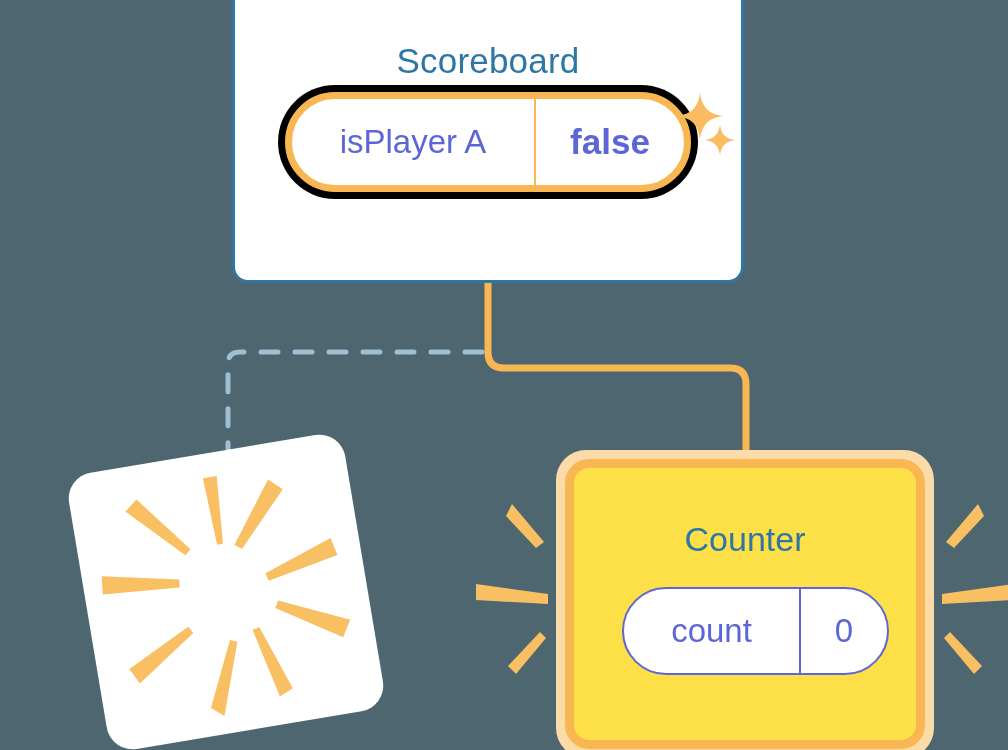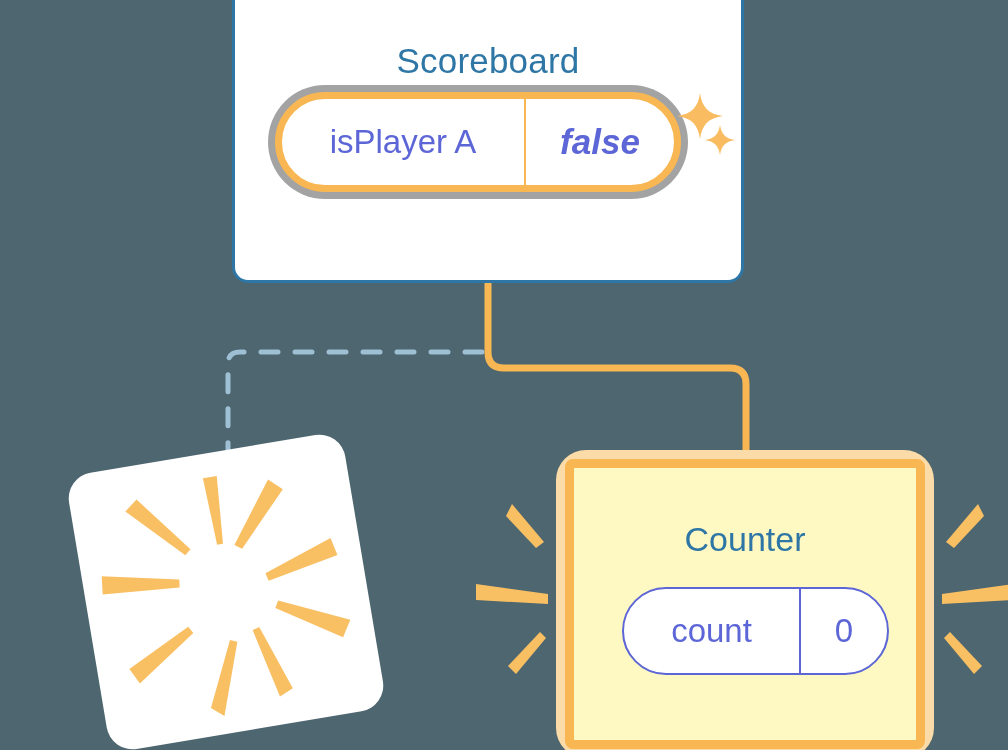--- a/index.html
+++ b/index.html
@@ -22,41 +22,41 @@
     border:3px solid #2e76a5;
     border-radius:16px;
   }
   #scoreboard-title{
     position:absolute;left:0;top:56px;width:100%;
     text-align:center;
     font-size:35px;color:#2e76a5;letter-spacing:.2px;
   }
   
   #scoreboard-pill{
-    position:absolute;left:33px;top:100px;width:420px;height:114px;
+    position:absolute;left:43px;top:100px;width:420px;height:114px;
     border-radius:57px;
-    background:#a3a3a3;
+    background:#000000;
     box-sizing:border-box;
     padding:7px;
   }
   #scoreboard-pill-inner{
     width:100%;height:100%;box-sizing:border-box;
     border:7px solid #f8b752;
     border-radius:50px;
     background:#ffffff;
     display:flex;align-items:stretch;
     overflow:hidden;
   }
   #scoreboard-pill .cell{
     display:flex;align-items:center;justify-content:center;
     color:#5d66d6;
   }
   #sb-key{flex:0 0 242px;font-size:33px;font-weight:400;}
   #sb-divider{width:2px;background:#f8b752;margin:0;align-self:stretch;}
-  #sb-val{flex:1;font-size:35px;font-weight:700;font-style:italic;}
+  #sb-val{flex:1;font-size:35px;font-weight:700;}
 
   
   .sparkle{position:absolute;pointer-events:none;}
   #sparkle-large{left:676px;top:92px;width:48px;height:48px;}
   #sparkle-small{left:704px;top:124px;width:32px;height:32px;}
 
   
   #connector-layer{position:absolute;left:0;top:0;width:1008px;height:750px;}
 
   
@@ -71,22 +71,22 @@
   
   #counter-card{
     left:556px;top:450px;width:378px;height:308px;
     border-radius:30px;
     background:#fbdca8;
     padding:9px;
   }
   #counter-card-inner{
     width:100%;height:100%;box-sizing:border-box;
     border:9px solid #f8b752;
-    border-radius:8px;
-    background:#fef9c3;
+    border-radius:24px;
+    background:#fde047;
     position:relative;
   }
   #counter-title{
     position:absolute;left:0;top:52px;width:100%;
     text-align:center;font-size:34px;color:#2e76a5;
   }
   #counter-pill{
     position:absolute;left:48px;top:119px;width:267px;height:88px;
     border:2px solid #5d66d6;
     border-radius:44px;

